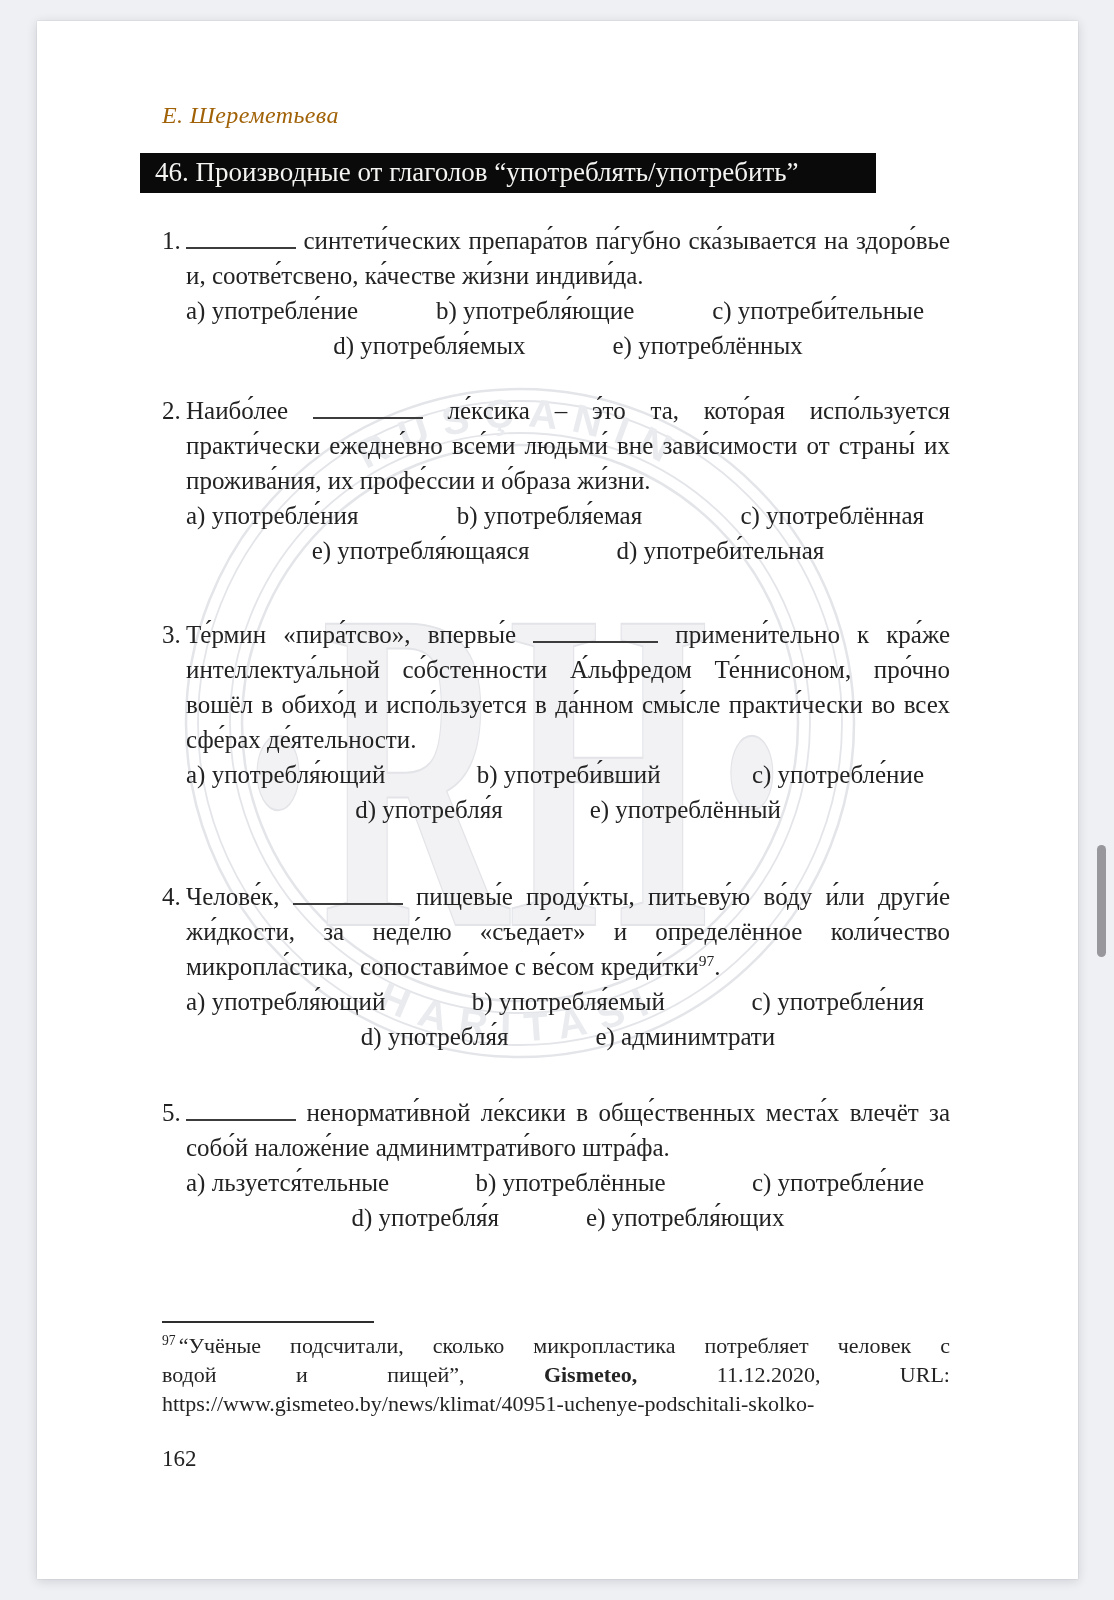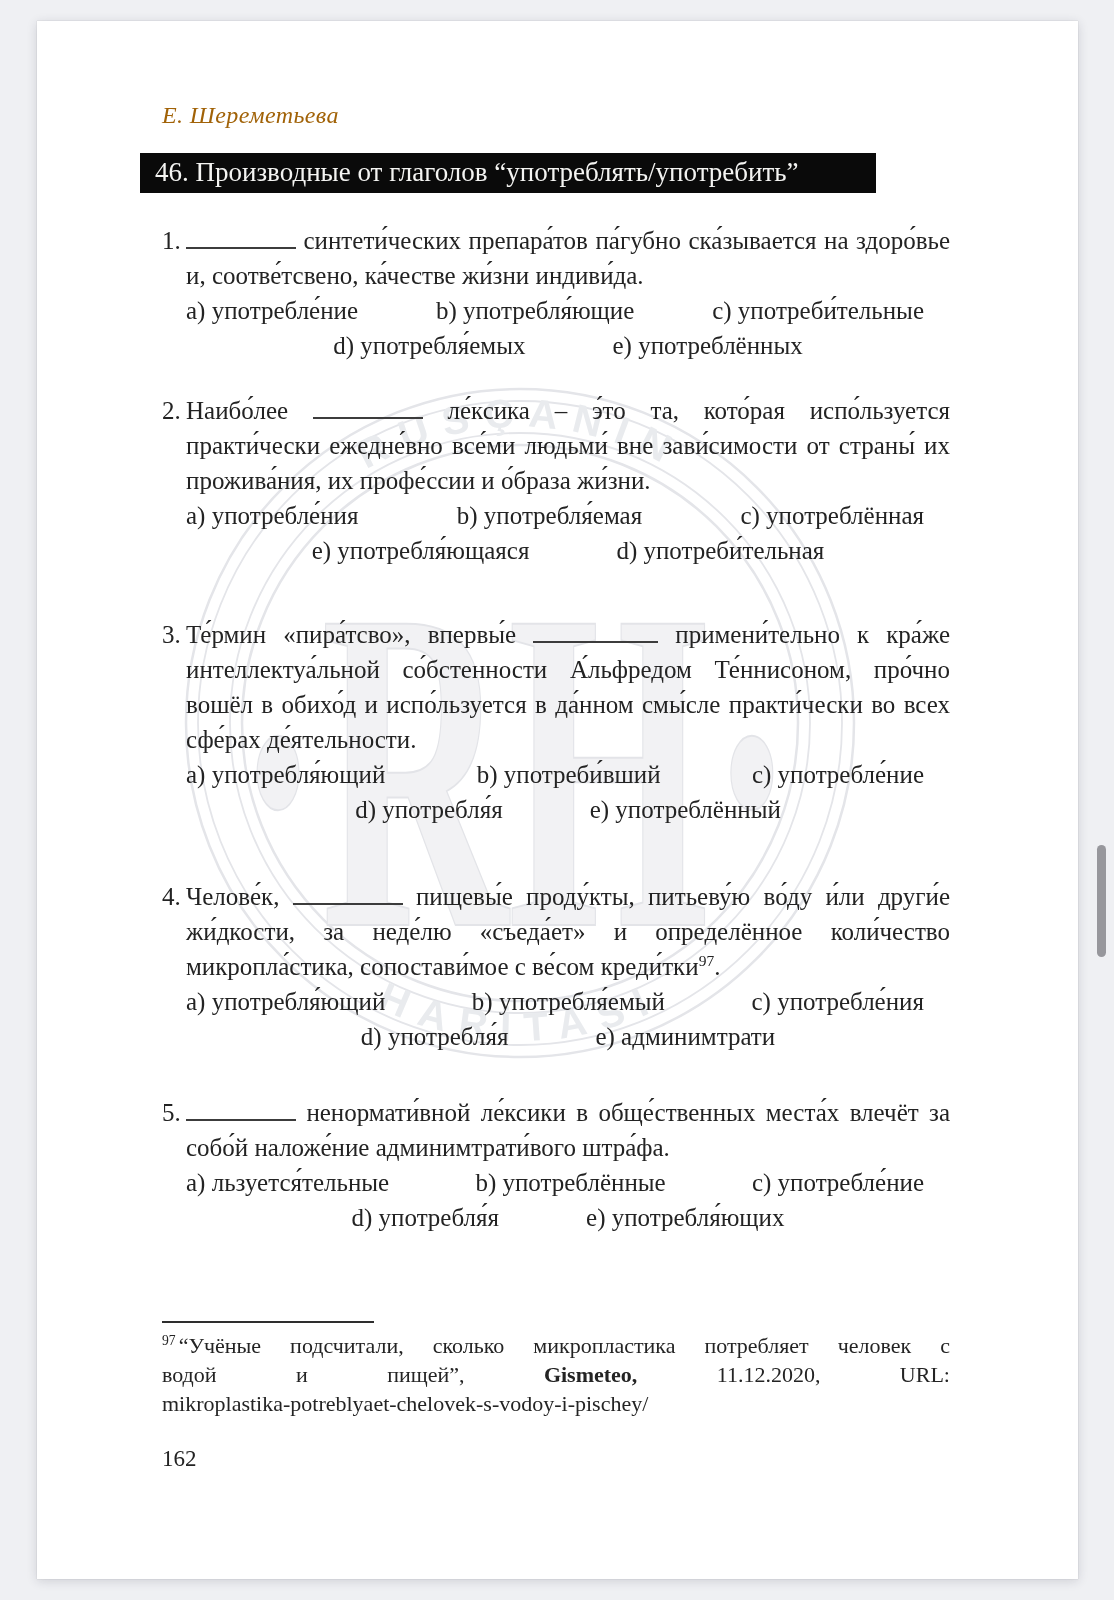--- a/index.html
+++ b/index.html
@@ -175,21 +175,21 @@
     <div class="footnote">
       <div class="fn-line1"><sup>97</sup><span>“Учёные подсчитали, сколько микропластика потребляет человек с</span></div>
       <div class="fn-line2">
         <span>водой</span>
         <span>и</span>
         <span>пищей”,</span>
         <span class="fn-bold">Gismeteo,</span>
         <span>11.12.2020,</span>
         <span>URL:</span>
       </div>
-      <div class="fn-url">mikroplastika-potreblyaet-chelovek-s-vodoy-i-pischey/</div>
+      <div class="fn-url">https://www.gismeteo.by/news/klimat/40951-uchenye-podschitali-skolko-</div>
     </div>
 
     <div class="page-num">162</div>
 
   </div>
 </div>
 
 <div class="scroll-thumb"></div>
 
 </body></html>

